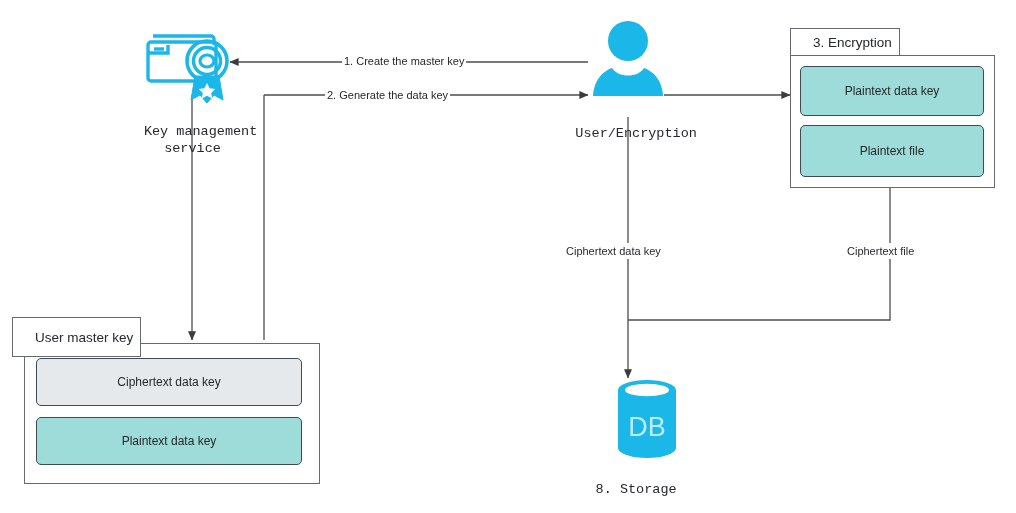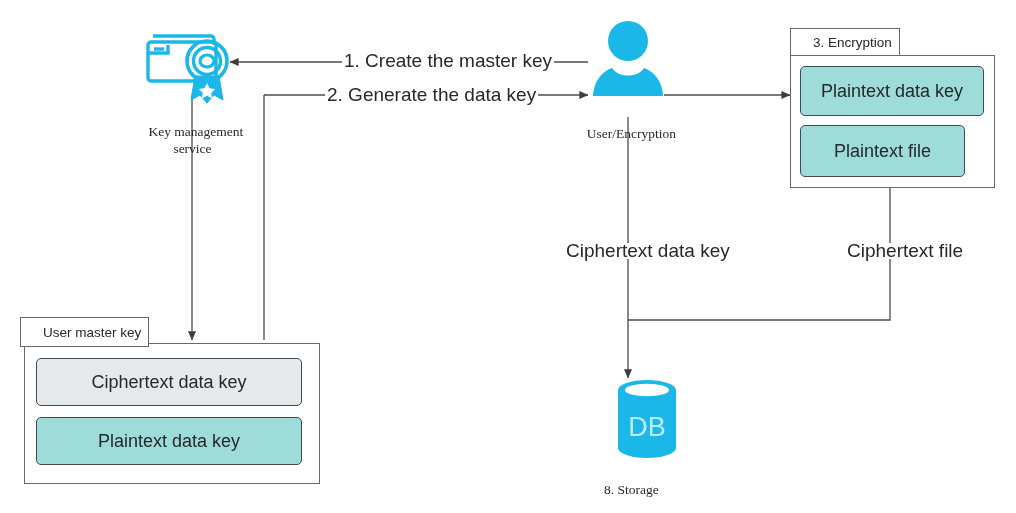--- a/index.html
+++ b/index.html
@@ -16,31 +16,31 @@
     color: #26282b;
   }
   #canvas {
     position: absolute;
     left: 0; top: 0;
     width: 1016px;
     height: 513px;
   }
   .lbl {
     position: absolute;
-    font-family: Liberation Serif, serif;
+    font-family: Liberation Mono, monospace;
     font-size: 13.5px;
     color: #26282b;
     white-space: pre;
     line-height: 17px;
     text-align: center;
   }
   .edge-label {
     position: absolute;
     font-family: "Liberation Sans", sans-serif;
-    font-size: 19px;
+    font-size: 11px;
     color: #26282b;
     background: #ffffff;
     white-space: nowrap;
     padding: 0 2px;
     line-height: 16px;
   }
   .group-tab {
     position: absolute;
     background: #ffffff;
     border: 1px solid #666a6e;
@@ -60,21 +60,21 @@
     box-sizing: border-box;
     z-index: 2;
   }
   .node-box {
     position: absolute;
     box-sizing: border-box;
     border-radius: 5px;
     display: flex;
     align-items: center;
     justify-content: center;
-    font-size: 18px;
+    font-size: 12px;
     color: #26282b;
     white-space: nowrap;
     z-index: 4;
   }
   .node-teal {
     background: #9ddcd8;
     border: 1px solid #3f4a52;
   }
   .node-gray {
     background: #e6e9ec;
@@ -166,25 +166,25 @@
   <span>8. Storage</span>
 </div>
 
 <div class="group-tab" style="left:790px; top:28px; width:110px; height:28px;">
   <span>3. Encryption</span>
 </div>
 <div class="group-body" style="left:790px; top:55px; width:205px; height:133px;"></div>
 <div class="node-box node-teal" style="left:800px; top:66px; width:184px; height:50px;">
   <span>Plaintext data key</span>
 </div>
-<div class="node-box node-teal" style="left:800px; top:125px; width:165px; height:52px;">
+<div class="node-box node-teal" style="left:800px; top:125px; width:184px; height:52px;">
   <span>Plaintext file</span>
 </div>
 
-<div class="group-tab" style="left:20px; top:317px; width:129px; height:30px;">
+<div class="group-tab" style="left:12px; top:317px; width:129px; height:40px;">
   <span>User master key</span>
 </div>
 <div class="group-body" style="left:24px; top:343px; width:296px; height:141px;"></div>
 <div class="node-box node-gray" style="left:36px; top:358px; width:266px; height:48px;">
   <span>Ciphertext data key</span>
 </div>
 <div class="node-box node-teal" style="left:36px; top:417px; width:266px; height:48px;">
   <span>Plaintext data key</span>
 </div>
 

